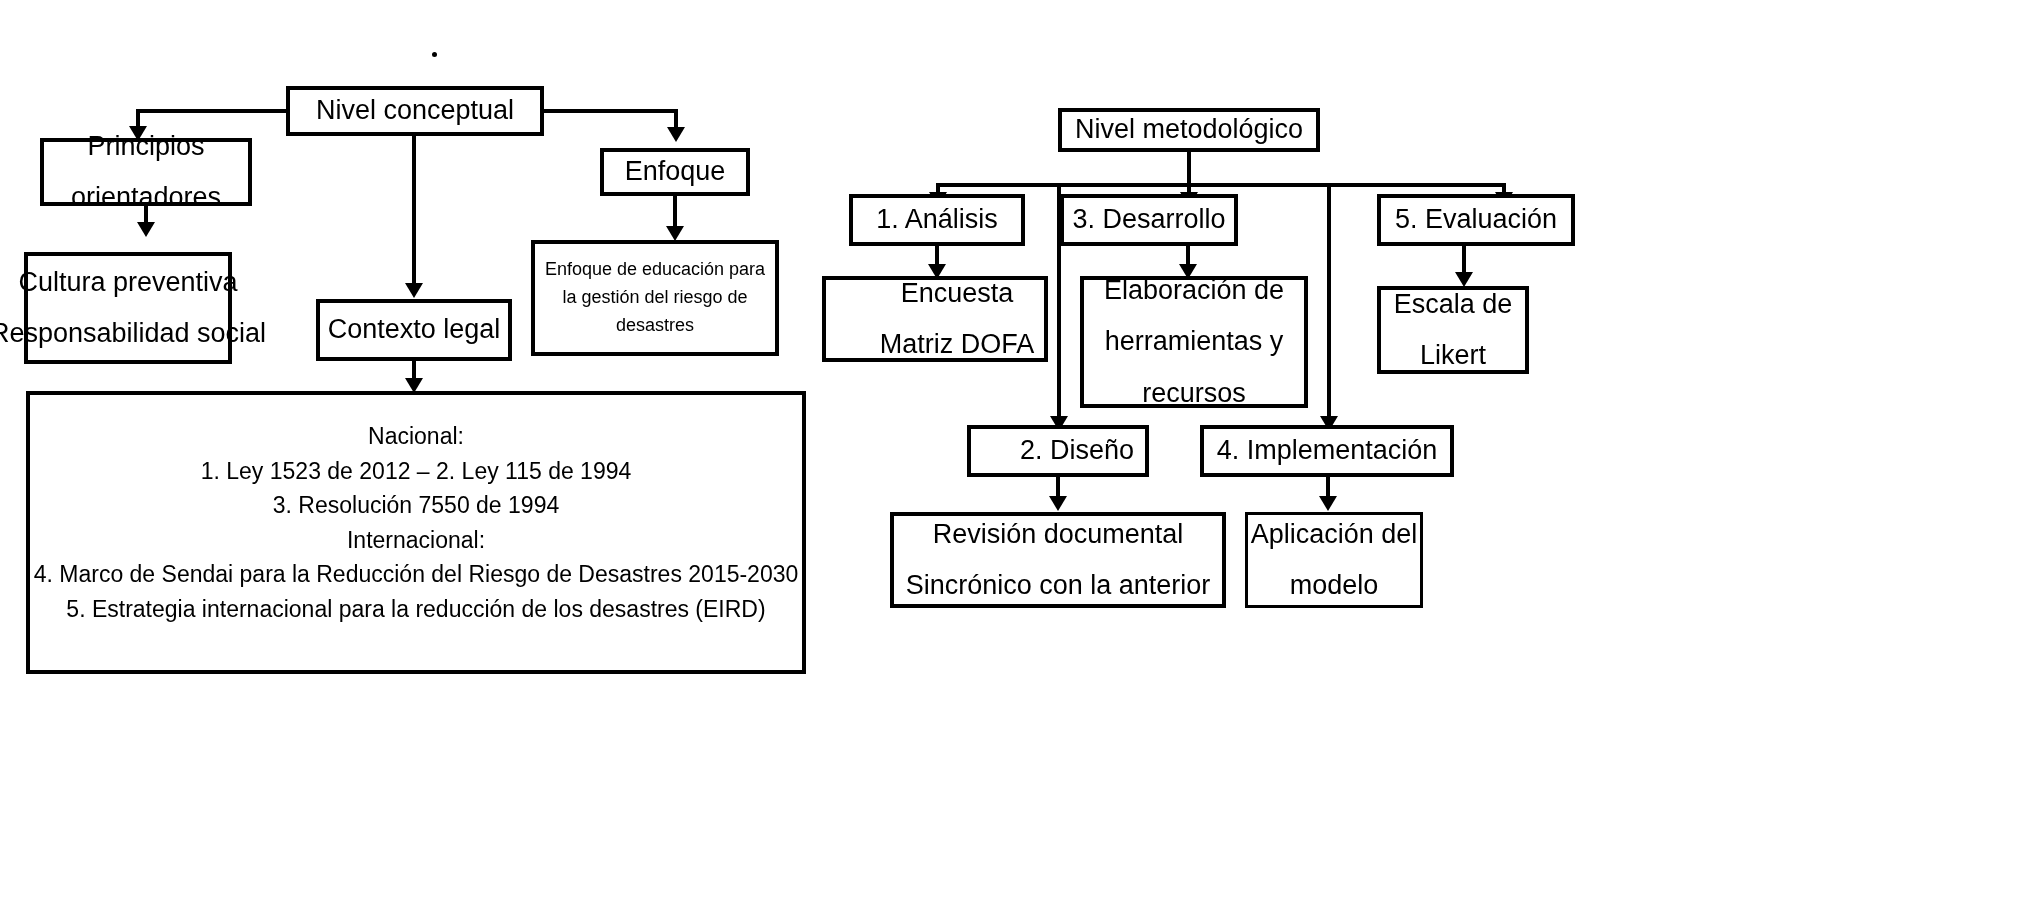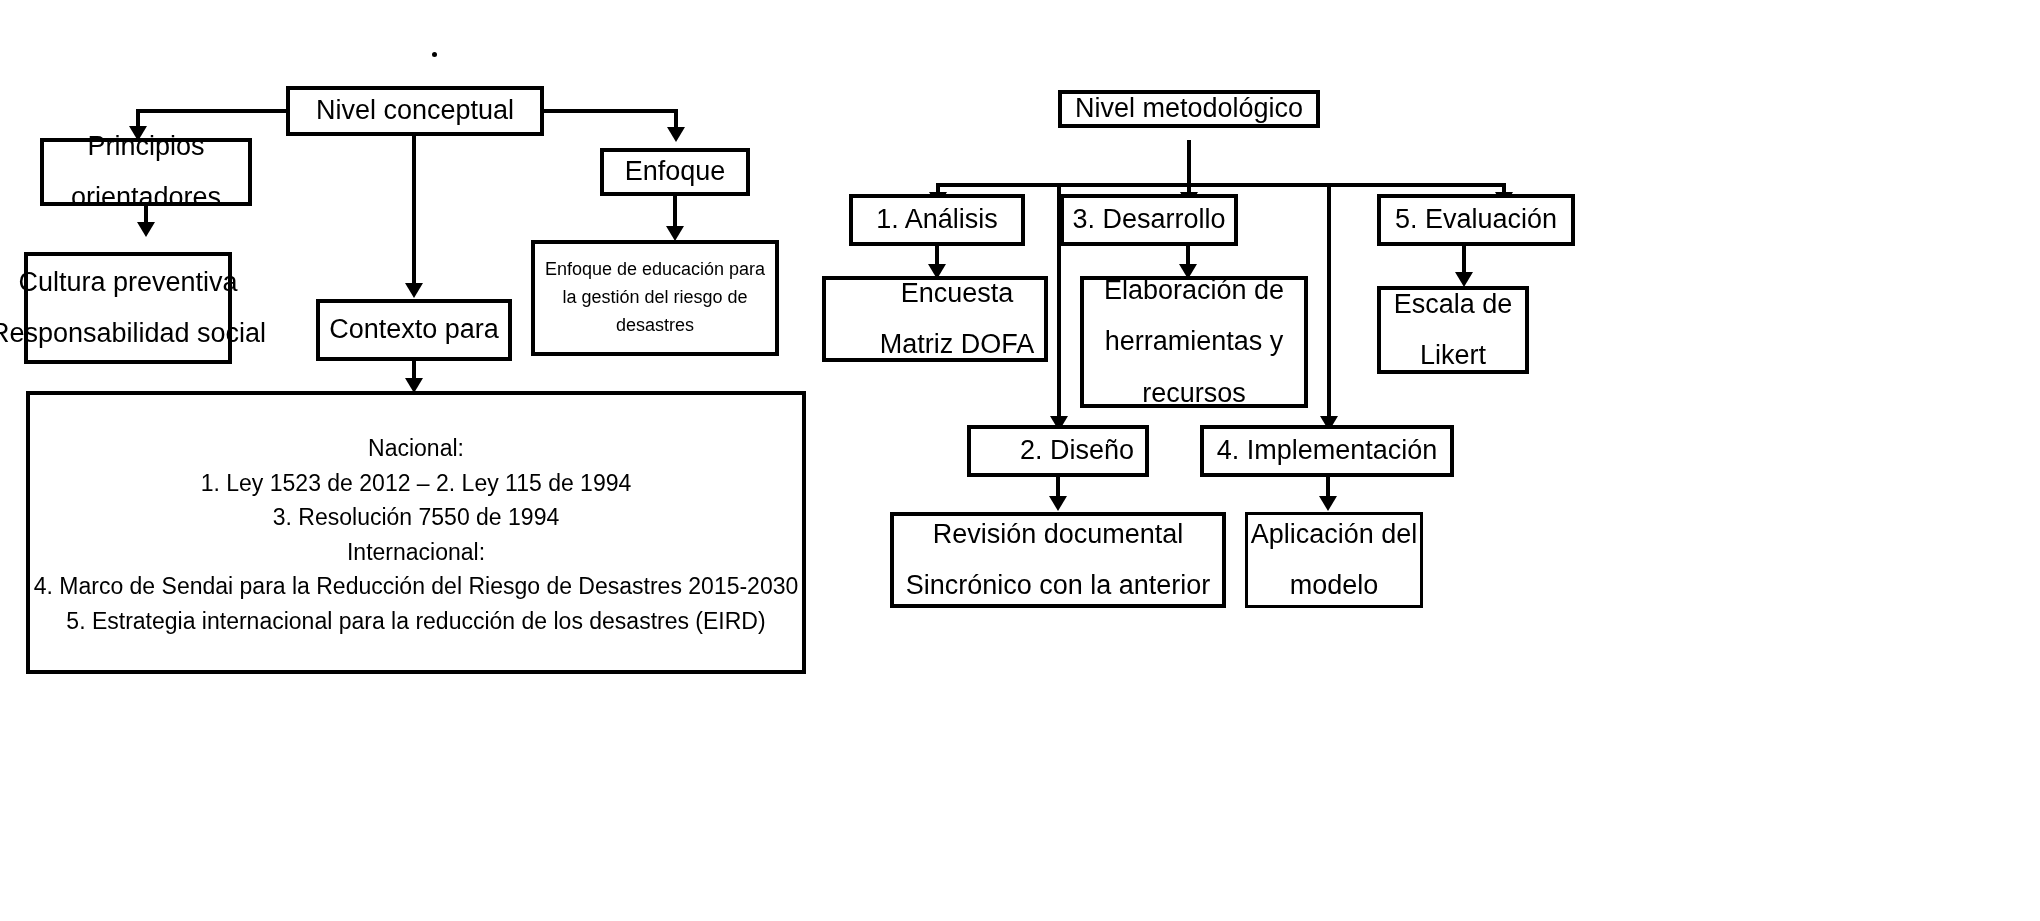--- a/index.html
+++ b/index.html
@@ -109,21 +109,21 @@
 
   <div class="node" style="left:24px; top:252px; width:208px; height:112px;">
     <span class="line">Cultura preventiva</span>
     <span class="line">Responsabilidad social</span>
   </div>
 
   <div class="vline" style="left:412px; top:136px; height:150px;"></div>
   <div class="arrow arrow-down" style="left:405px; top:283px;"></div>
 
   <div class="node" style="left:316px; top:299px; width:196px; height:62px;">
-    <span class="line">Contexto para</span>
+    <span class="line">Contexto legal</span>
   </div>
 
   <div class="vline" style="left:412px; top:361px; height:28px;"></div>
   <div class="arrow arrow-down" style="left:405px; top:378px;"></div>
 
   <div class="hline" style="left:544px; top:109px; width:134px;"></div>
   <div class="vline" style="left:674px; top:109px; height:28px;"></div>
   <div class="arrow arrow-down" style="left:667px; top:127px;"></div>
 
   <div class="node" style="left:600px; top:148px; width:150px; height:48px;">
@@ -132,30 +132,30 @@
 
   <div class="vline" style="left:673px; top:196px; height:34px;"></div>
   <div class="arrow arrow-down" style="left:666px; top:226px;"></div>
 
   <div class="node wrap" style="left:531px; top:240px; width:248px; height:116px; font-size:18px; line-height:1.55;text-align:right;">
     <span class="line">Enfoque de educación para</span>
     <span class="line">la gestión del riesgo de</span>
     <span class="line">desastres</span>
   </div>
 
-  <div class="bigbox" style="left:26px; top:391px; width:780px; height:283px; padding-top:36px;">
+  <div class="bigbox" style="left:26px; top:391px; width:780px; height:283px; padding-top:24px;">
     <span class="line">Nacional:</span>
     <span class="line">1. Ley 1523 de 2012 – 2. Ley 115 de 1994</span>
     <span class="line">3. Resolución 7550 de 1994</span>
     <span class="line">Internacional:</span>
     <span class="line">4. Marco de Sendai para la Reducción del Riesgo de Desastres 2015-2030</span>
     <span class="line">5. Estrategia internacional para la reducción de los desastres (EIRD)</span>
   </div>
 
-  <div class="node" style="left:1058px; top:90px; width:262px; height:38px;text-align:center;">
+  <div class="node" style="left:1058px; top:108px; width:262px; height:44px;text-align:center;">
     <span class="line">Nivel metodológico</span>
   </div>
 
   <div class="vline" style="left:1187px; top:140px; height:45px;"></div>
 
   <div class="hline" style="left:936px; top:183px; width:570px;"></div>
 
   <div class="vline" style="left:936px; top:183px; height:24px;"></div>
   <div class="arrow arrow-down" style="left:929px; top:192px;"></div>
 

